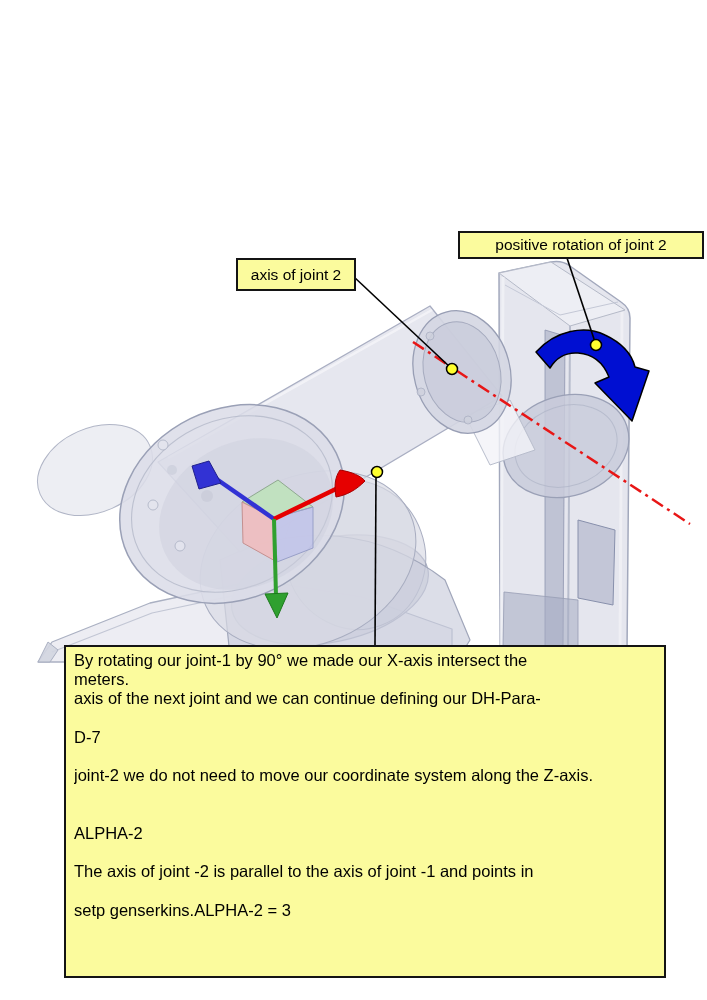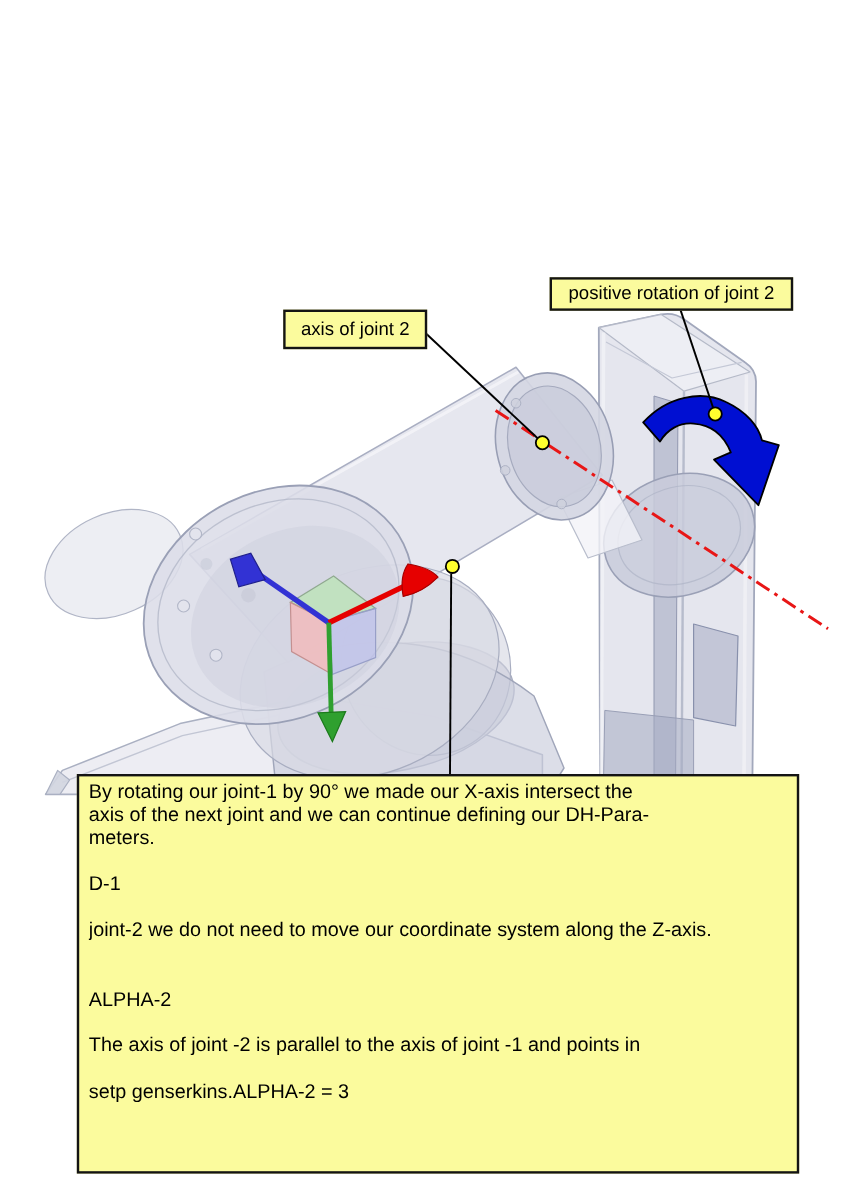--- a/index.html
+++ b/index.html
@@ -2,21 +2,21 @@
 <html><head>
 <meta charset="utf-8">
 <style>
   html,body{margin:0;padding:0;background:#fff;}
   .stage{position:relative;width:707px;height:1000px;background:#ffffff;overflow:hidden;
          font-family:"Liberation Sans",sans-serif;color:#000;}
   .scene-svg{position:absolute;left:0;top:0;width:707px;height:1000px;}
   .callout{position:absolute;background:#fbfb9d;border:2px solid #141414;box-sizing:border-box;
            display:flex;align-items:center;justify-content:center;font-size:15.5px;
            white-space:nowrap;z-index:3;}
-  .callout--rotation{left:458px;top:231px;width:203px;height:28px;}
+  .callout--rotation{left:458px;top:231px;width:246px;height:28px;}
   .callout--axis{left:236px;top:258px;width:120px;height:33px;}
   .infobox{position:absolute;left:64px;top:645px;width:602px;height:333px;background:#fbfb9d;
            border:2px solid #141414;box-sizing:border-box;padding:4px 8px 12px 8px;
            font-size:16.5px;z-index:3;}
   .ib-line{min-height:19.2px;line-height:19.2px;white-space:nowrap;overflow:hidden;}
 </style>
 </head>
 <body>
 
 <div class="stage">
@@ -121,24 +121,24 @@
   <div class="callout callout--rotation">
     <span>positive rotation of joint 2</span>
   </div>
 
   <div class="callout callout--axis">
     <span>axis of joint 2</span>
   </div>
 
   <div class="infobox">
     <div class="ib-line">By rotating our joint-1 by 90° we made our X-axis intersect the</div>
+    <div class="ib-line">meters.</div>
     <div class="ib-line">axis of the next joint and we can continue defining our DH-Para-</div>
-    <div class="ib-line">meters.</div>
     <div class="ib-line"></div>
-    <div class="ib-line">D-1</div>
+    <div class="ib-line">D-7</div>
     <div class="ib-line"></div>
     <div class="ib-line">joint-2 we do not need to move our coordinate system along the Z-axis.</div>
     <div class="ib-line"></div>
     <div class="ib-line"></div>
     <div class="ib-line">ALPHA-2</div>
     <div class="ib-line"></div>
     <div class="ib-line">The axis of joint -2 is parallel to the axis of joint -1 and points in</div>
     <div class="ib-line"></div>
     <div class="ib-line">setp genserkins.ALPHA-2 = 3</div>
   </div>

